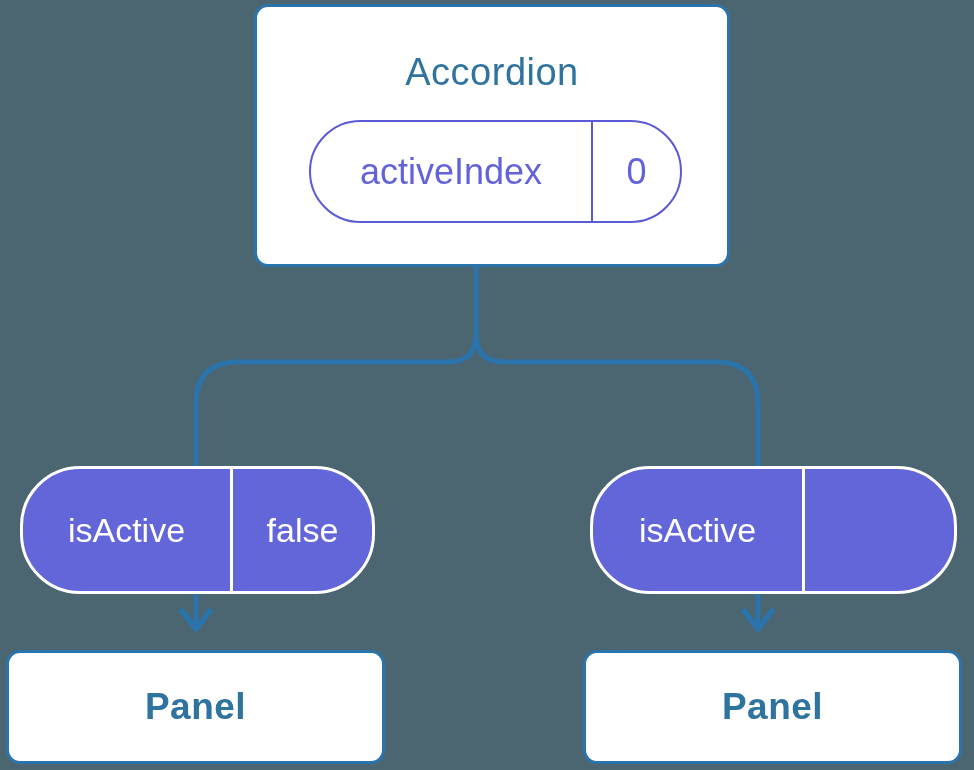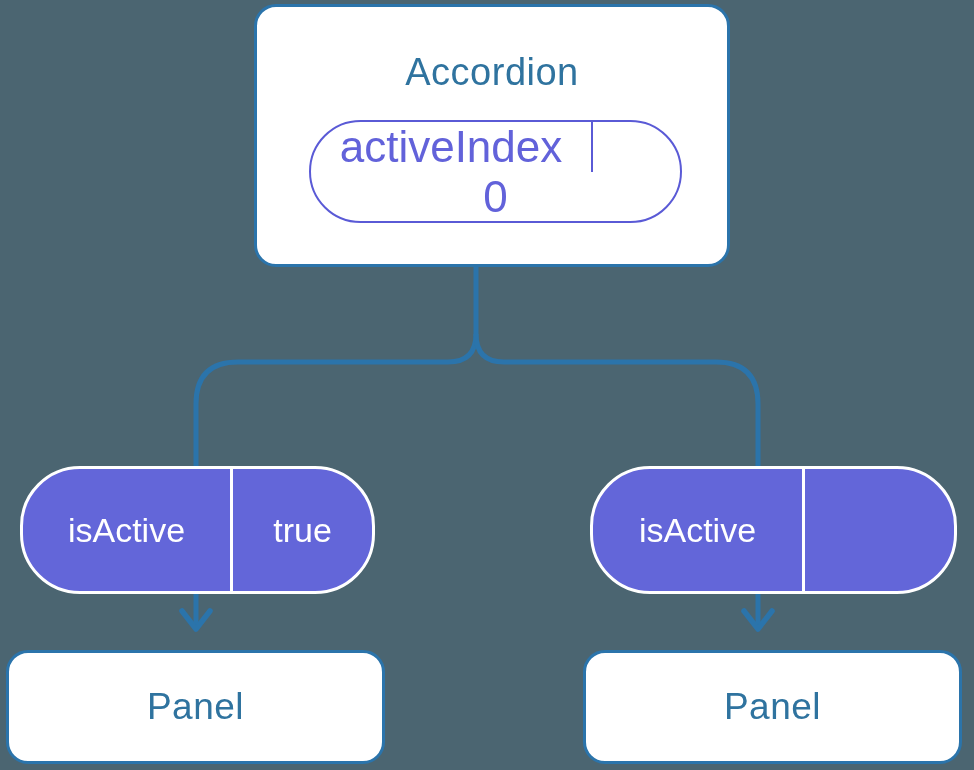--- a/index.html
+++ b/index.html
@@ -26,21 +26,21 @@
   .edges-svg {
     position: absolute;
     left: 0; top: 0;
     width: 974px; height: 770px;
     z-index: 1;
   }
   .card {
     position: absolute;
     background: var(--card-white);
     border: 3px solid var(--line-blue);
-    border-radius: 22px;
+    border-radius: 14px;
     z-index: 2;
   }
   .card.root-card {
     left: 254px; top: 4px;
     width: 476px; height: 263px;
   }
   .card.panel-left  { left: 6px;   top: 650px; width: 379px; height: 114px; }
   .card.panel-right { left: 583px; top: 650px; width: 379px; height: 114px; }
   .card-title {
     position: absolute;
@@ -51,37 +51,36 @@
     font-weight: 500;
     letter-spacing: 0.5px;
     color: var(--title-blue);
   }
   .panel-title {
     display: flex;
     width: 100%; height: 100%;
     align-items: center;
     justify-content: center;
     font-size: 37px;
-    font-weight: 400;
+    font-weight: 700;
     letter-spacing: 0.5px;
     color: var(--title-blue);
   }
   
   .state-pill {
     position: absolute;
     left: 52px; top: 113px;
     width: 373px; height: 103px;
     border: 2.5px solid var(--pill-purple-outline);
     border-radius: 60px;
     display: flex;
     overflow: hidden;
     color: var(--pill-purple-text);
-    font-size: 44px;
+    font-size: 36px;
     background: var(--card-white);
-    flex-direction: column;
   }
   .state-pill .seg-name {
     width: 282px;
     border-right: 2.5px solid var(--pill-purple-outline);
     display: flex; align-items: center; justify-content: center;
   }
   .state-pill .seg-value {
     flex: 1;
     display: flex; align-items: center; justify-content: center;
   }
@@ -126,21 +125,21 @@
   <div class="card root-card">
     <div class="card-title">Accordion</div>
     <div class="state-pill">
       <div class="seg-name">activeIndex</div>
       <div class="seg-value">0</div>
     </div>
   </div>
 
   <div class="prop-pill pill-left">
     <div class="seg-name">isActive</div>
-    <div class="seg-value">true</div>
+    <div class="seg-value">false</div>
   </div>
 
   <div class="prop-pill pill-right">
     <div class="seg-name">isActive</div>
   </div>
 
   <div class="card panel-left">
     <div class="panel-title">Panel</div>
   </div>
 

